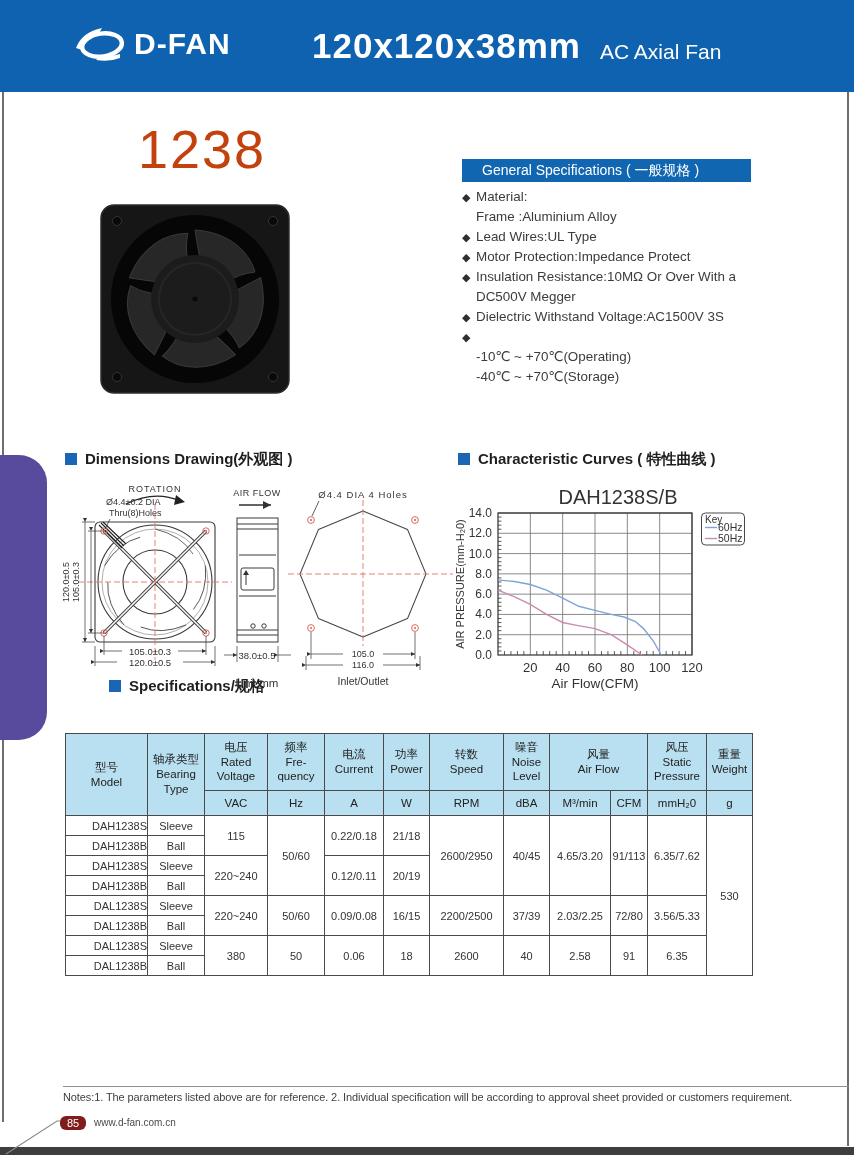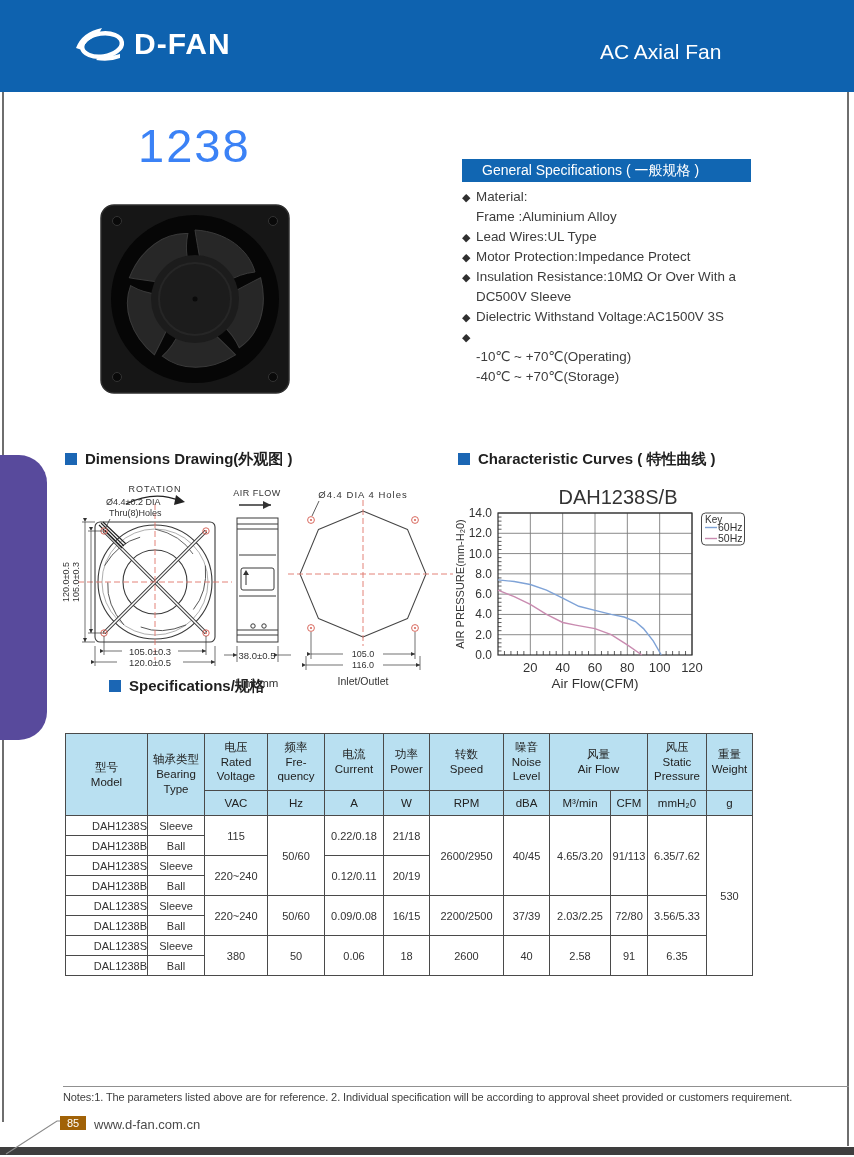--- a/index.html
+++ b/index.html
@@ -13,21 +13,21 @@
   .subtitle-text{position:absolute;left:600px;top:40px;color:#fff;font-size:21px;}
   
   .border-left{position:absolute;left:2px;top:92px;width:2px;height:1030px;background:#6e6e6e;}
   .border-right{position:absolute;left:847px;top:92px;width:2px;height:1054px;background:#6e6e6e;}
   .bottom-bar{position:absolute;left:0;top:1147px;width:854px;height:8px;background:#3e3e3e;}
   
   .side-tab{position:absolute;left:0;top:455px;width:47px;height:285px;background:#584a9c;
             border-radius:0 28px 28px 0;display:grid;place-items:center;}
   .side-tab span{transform:rotate(90deg);white-space:nowrap;color:#fff;font-size:17px;letter-spacing:1px;}
   
-  .model-number{position:absolute;left:138px;top:118px;font-size:47px;color:#3b82f6;letter-spacing:2px;}
+  .model-number{position:absolute;left:138px;top:118px;font-size:54px;color:#c2410c;letter-spacing:2px;}
   .fan-photo{position:absolute;left:95px;top:196px;}
   
   .gs-titlebar{position:absolute;left:462px;top:159px;width:289px;height:23px;background:#1166b2;
                color:#fff;font-size:14px;line-height:23px;padding-left:20px;box-sizing:border-box;}
   .gs-list{position:absolute;left:462px;top:187px;width:330px;}
   .spec-line{height:20px;line-height:20px;font-size:13.4px;color:#3c3c3c;display:flex;align-items:center;}
   .spec-line .dm{width:14px;font-size:11px;color:#2f2f2f;flex:0 0 14px;}
   .spec-line.nb .dm{visibility:hidden;}
   
   .sec-title{position:absolute;height:18px;display:flex;align-items:center;font-size:15px;font-weight:700;color:#1f1f1f;}
@@ -45,39 +45,40 @@
   #spec-table th,#spec-table td{border:1px solid #4a4a4a;text-align:center;vertical-align:middle;
       font-size:11px;color:#333;padding:0;overflow:hidden;}
   #spec-table thead th{background:#b9e0f1;font-weight:400;font-size:11.5px;line-height:1.3;white-space:pre-line;color:#222;}
   #spec-table thead tr:first-child{height:57px;}
   #spec-table thead tr:nth-child(2){height:25px;}
   #spec-table tbody tr{height:20px;}
   #spec-table td.model-cell{text-align:right;padding-left:7px;}
   
   .footer-line{position:absolute;left:63px;top:1086px;width:786px;height:1px;background:#909090;}
   .notes{position:absolute;left:63px;top:1091px;width:780px;font-size:11px;color:#3f3f3f;letter-spacing:-0.1px;}
-  .page-box{position:absolute;left:60px;top:1116px;width:26px;height:14px;background:#a16207;color:#fff;
-            font-size:11px;text-align:center;line-height:14px;}
-  .website{position:absolute;left:94px;top:1117px;font-size:13px;color:#4a4a4a;}
+  .page-box{position:absolute;left:60px;top:1116px;width:26px;height:14px;background:#7f1d1d;color:#fff;
+            font-size:11px;text-align:center;line-height:14px;border-radius:6px;}
+  .website{position:absolute;left:94px;top:1117px;font-size:10px;color:#4a4a4a;}
   .corner-svg{position:absolute;left:0;top:1108px;}
 </style>
 </head>
 <body>
 
 <div class="page">
 
   <div class="banner">
     <div class="brand-wrap">
       <svg width="52" height="40" viewBox="0 0 52 40">
         <path d="M2 24 Q 8 8 28 4 L 24 11 Q 12 15 8 26 Z" fill="#fff"></path>
         <ellipse cx="28" cy="21" rx="20" ry="11.5" fill="none" stroke="#fff" stroke-width="4.5" transform="rotate(-8 28 21)"></ellipse>
         <path d="M46 34 Q 36 38 22 36 L 27 31 Q 38 33 46 30 Z" fill="#fff"></path>
       </svg>
       <span class="brand-text">D-FAN</span>
     </div>
+    <div class="size-text">120x120x38mm</div>
     <div class="subtitle-text">AC Axial Fan</div>
   </div>
 
   <div class="border-left"></div>
   <div class="border-right"></div>
   <div class="bottom-bar"></div>
 
   <div class="side-tab">
     <span>AC Axial Fan</span>
   </div>
@@ -121,21 +122,21 @@
       <div class="spec-line">
         <span class="dm">◆</span>
         <span>Motor Protection:Impedance Protect</span>
       </div>
       <div class="spec-line">
         <span class="dm">◆</span>
         <span>Insulation Resistance:10MΩ Or Over With a</span>
       </div>
       <div class="spec-line nb">
         <span class="dm">◆</span>
-        <span>DC500V Sleeve</span>
+        <span>DC500V Megger</span>
       </div>
       <div class="spec-line">
         <span class="dm">◆</span>
         <span>Dielectric Withstand Voltage:AC1500V 3S</span>
       </div>
       <div class="spec-line">
         <span class="dm">◆</span>
       </div>
       <div class="spec-line nb">
         <span class="dm">◆</span>

